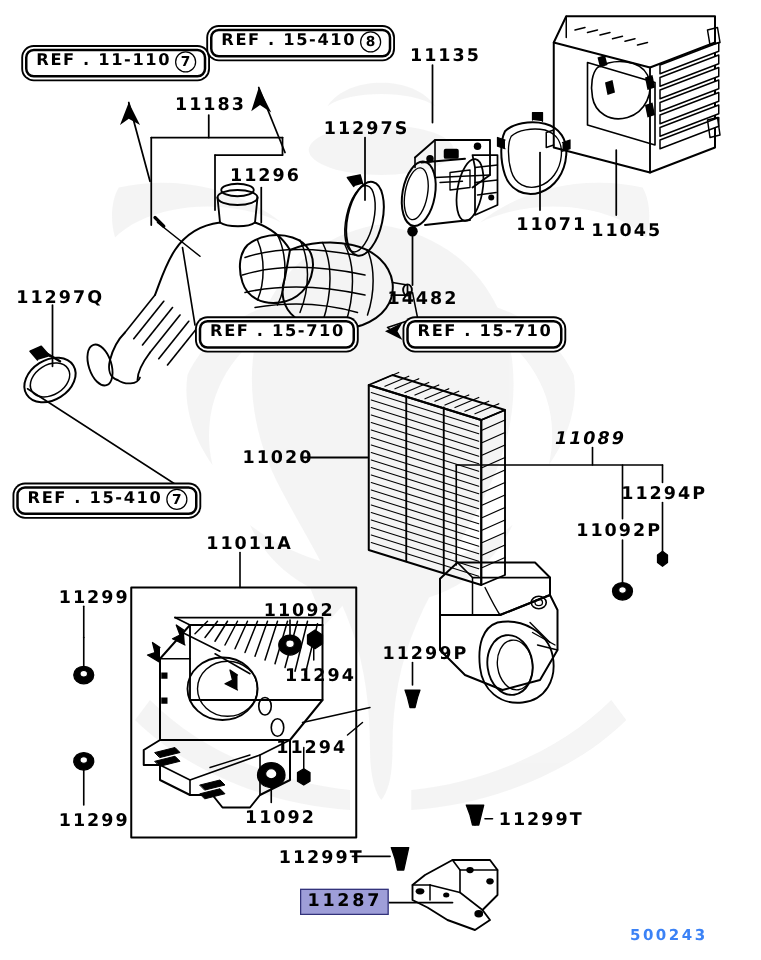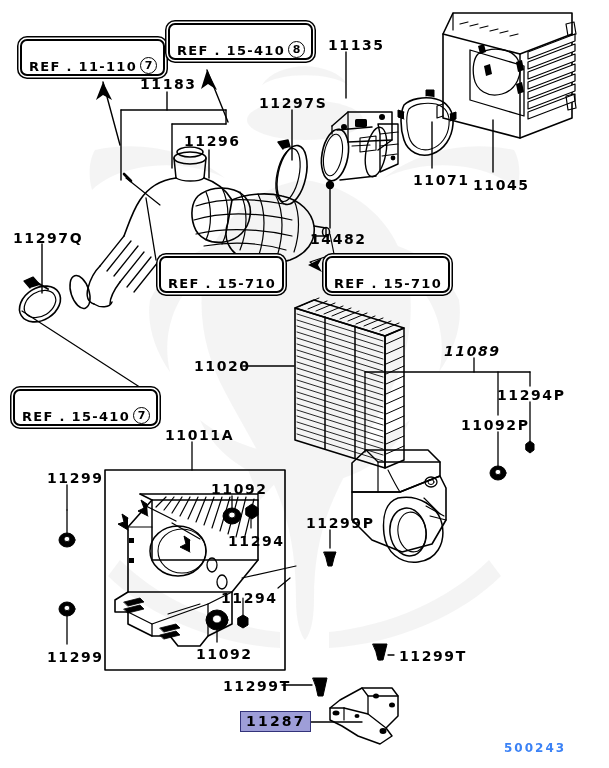--- a/index.html
+++ b/index.html
@@ -44,23 +44,23 @@
   .pn.sel {
     background: #9e9ed8;
     border: 1px solid #33337a;
     padding: 2px 4px 3px 5px;
     letter-spacing: 2.2px;
   }
   
   .refbox {
     position: absolute;
     display: flex;
-    align-items: flex-end;
+    align-items: flex-start;
     box-sizing: border-box;
-    height: 37px;
+    height: 23px;
     padding: 0 6px 0 7px;
     background: #ffffff;
     border: 2px solid #000000;
     border-radius: 7px;
     box-shadow: 0 0 0 1.5px #ffffff, 0 0 0 3px #000000;
     font-size: 13px;
     font-weight: bold;
     letter-spacing: 1.3px;
     white-space: nowrap;
     color: #000;

